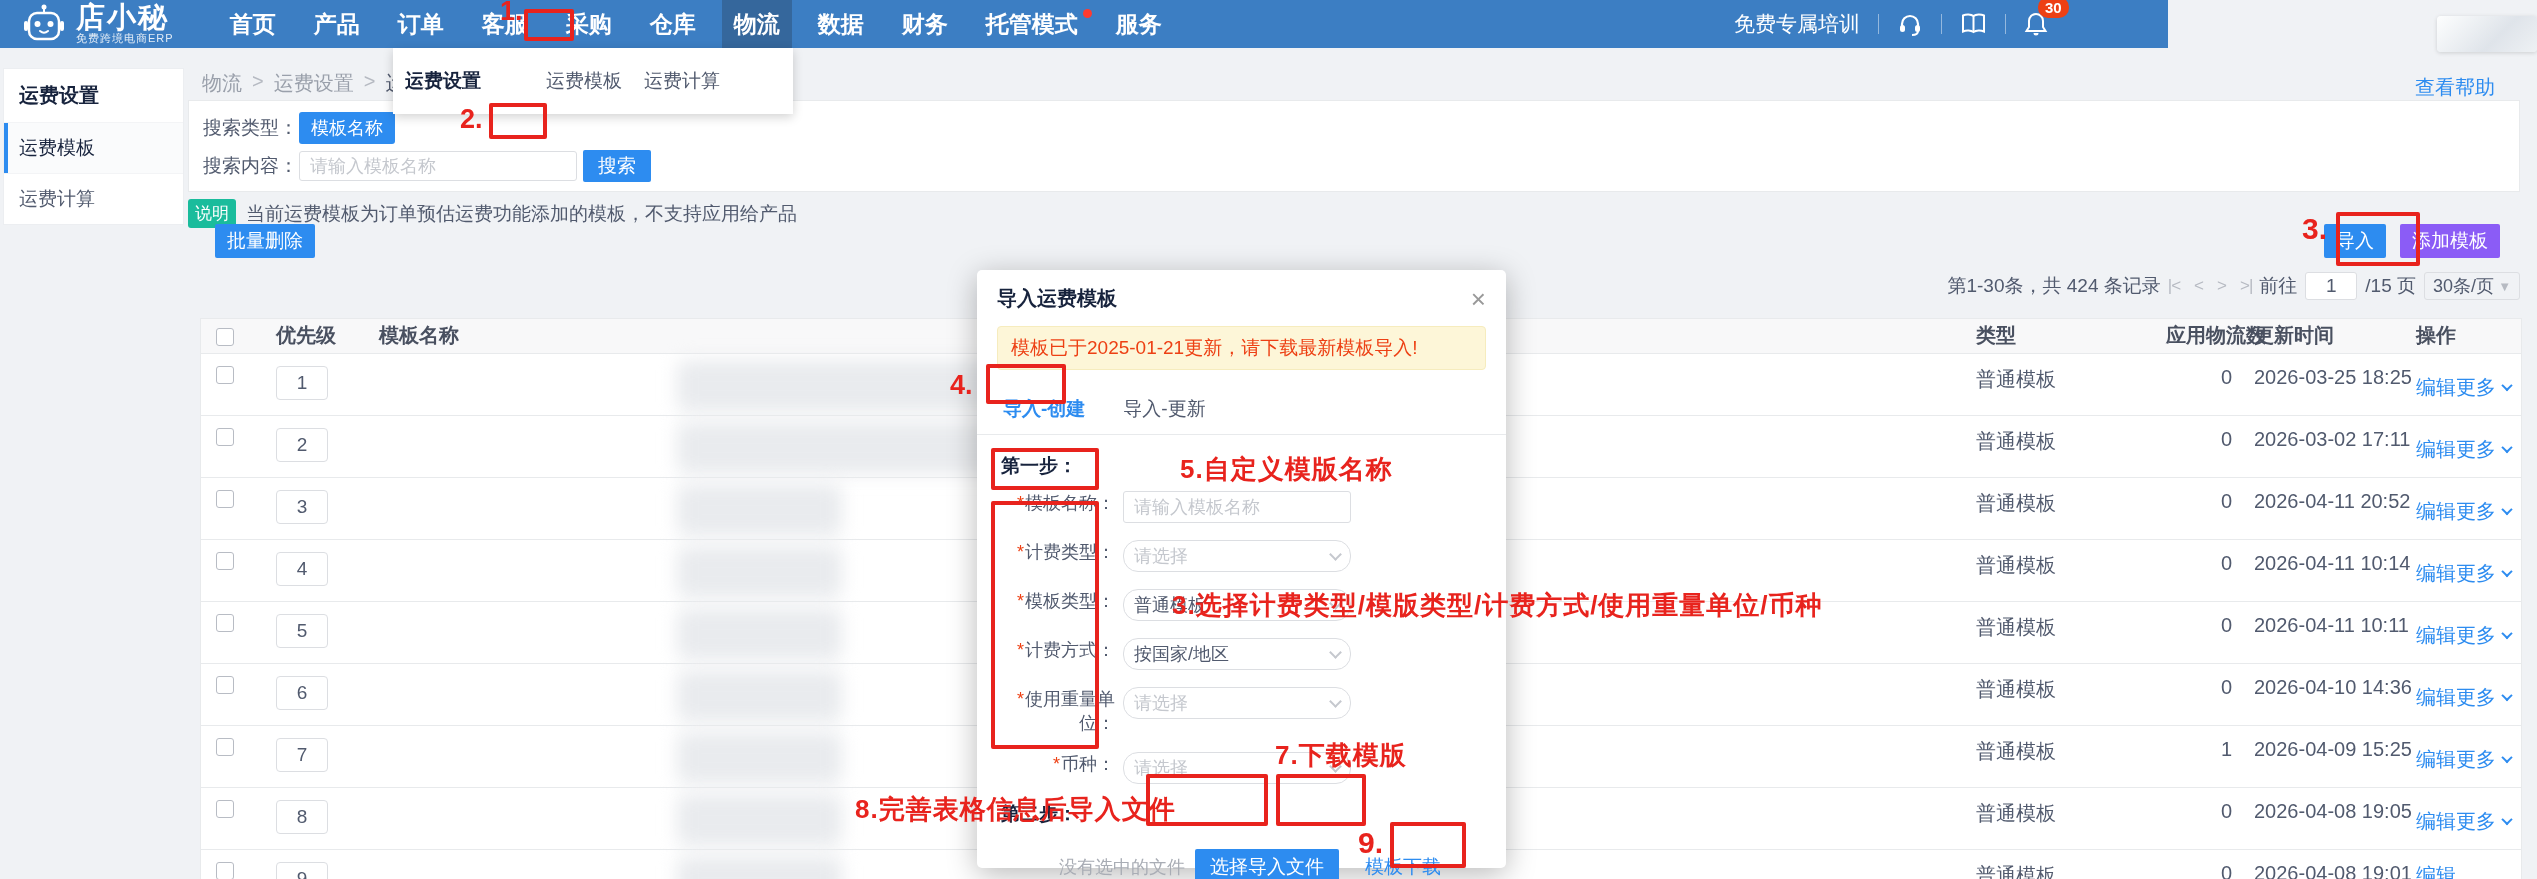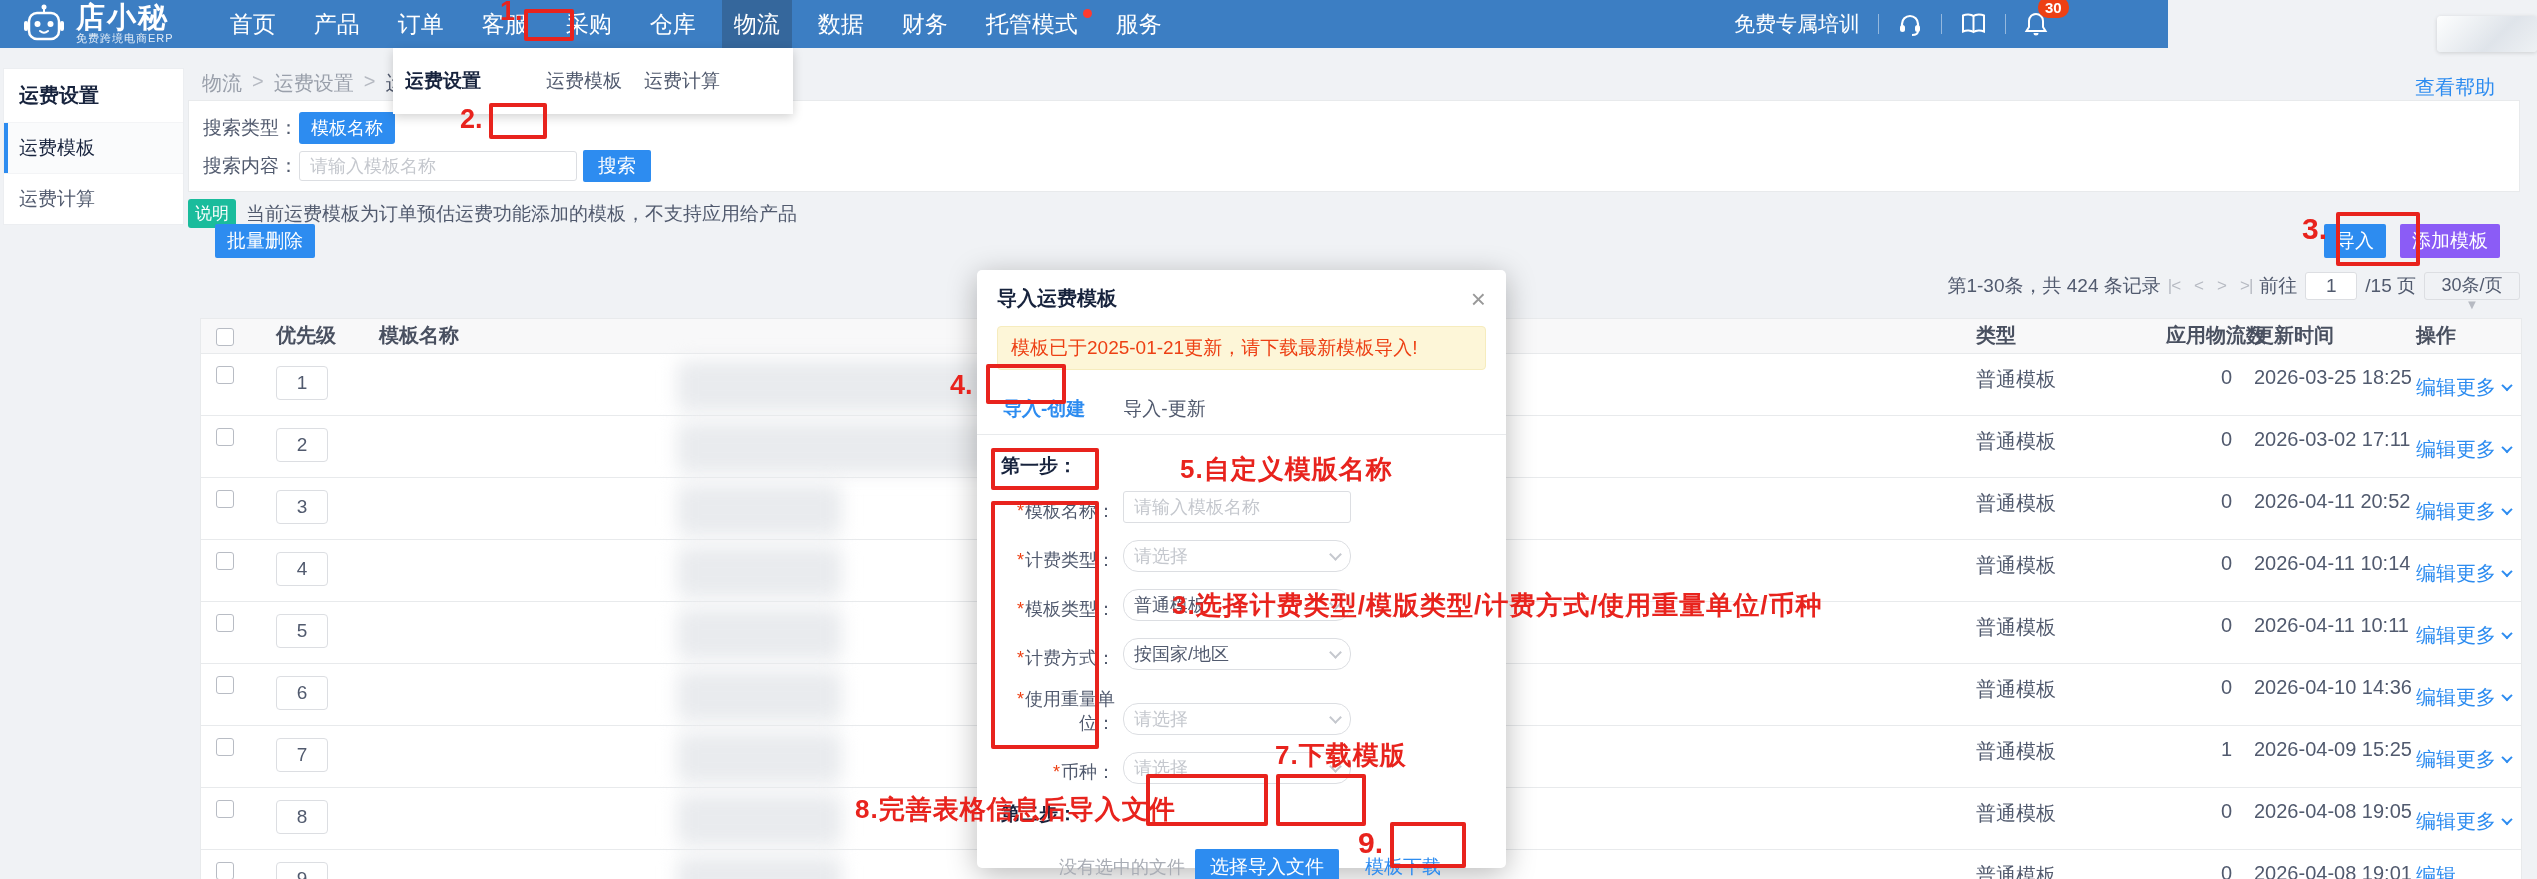--- a/index.html
+++ b/index.html
@@ -7,21 +7,21 @@
   body { font-family:"Liberation Sans","DejaVu Sans",sans-serif; background:#f0f2f5; color:#515a6e; position:relative; font-size:20px; }
 
   
   .topbar { position:absolute; left:0; top:0; width:2168px; height:48px; background:#3c7ec3; display:flex; align-items:center; z-index:40; }
   .logo { display:flex; align-items:center; margin-left:22px; }
   .logo svg { display:block; }
   .logo-txt { margin-left:10px; color:#fff; }
   .logo-title { font-size:29px; font-weight:bold; letter-spacing:2px; line-height:28px; }
   .logo-sub { font-size:11px; opacity:.85; letter-spacing:1px; }
   .nav { display:flex; align-items:center; margin-left:44px; height:48px; }
-  .nav-item { color:#fff; font-size:23px; font-weight:normal; padding:0 12px; margin-right:14px; height:48px; line-height:48px; position:relative; cursor:pointer; }
+  .nav-item { color:#fff; font-size:23px; font-weight:bold; padding:0 12px; margin-right:14px; height:48px; line-height:48px; position:relative; cursor:pointer; }
   .nav-item.active { background:#35679c; }
   .nav-dot { position:absolute; right:-2px; top:9px; width:9px; height:9px; border-radius:50%; background:#ff3b30; }
   .topbar-right { margin-left:auto; display:flex; align-items:center; color:#fff; margin-right:120px; }
   .tb-link { font-size:21px; color:#fff; }
   .tb-sep { width:1px; height:20px; background:rgba(255,255,255,.45); margin:0 18px; }
   .tb-ico { position:relative; display:flex; align-items:center; }
   .badge { position:absolute; top:-14px; left:14px; background:#ed4014; color:#fff; font-size:15px; line-height:15px; padding:3px 7px; border-radius:10px; font-weight:bold; }
   .avatar-blur { position:absolute; right:0; top:16px; width:100px; height:36px; border-radius:4px; background:linear-gradient(135deg,#fdfefe,#dfe4ea 60%,#eef1f4); box-shadow:0 1px 4px rgba(0,0,0,.15); z-index:45; }
 
   
@@ -61,21 +61,21 @@
   .note-row { position:absolute; left:188px; top:199px; display:flex; align-items:center; z-index:10; }
   .tag-note { background:#1abc9c; color:#fff; font-size:17px; padding:3px 7px; border-radius:3px; }
   .note-txt { font-size:19px; color:#515a6e; margin-left:10px; }
   .toolbar-left { position:absolute; left:215px; top:224px; z-index:10; }
   .toolbar-right { position:absolute; right:37px; top:224px; display:flex; z-index:10; }
   .tb-btn { height:34px; padding:0 11px; }
   .import-btn { margin-right:14px; }
   .pagination { position:absolute; right:17px; top:272px; display:flex; align-items:center; font-size:19px; color:#515a6e; z-index:10; }
   .pg-ico { color:#b6bac2; font-size:17px; margin:0 7px; letter-spacing:-1px; cursor:pointer; }
   .pg-input { width:52px; height:28px; border:1px solid #dcdee2; border-radius:3px; text-align:center; font-size:19px; color:#515a6e; margin:0 8px; font-family:inherit; }
-  .pg-size { width:96px; height:28px; border:1px solid #dcdee2; border-radius:3px; display:flex; align-items:center; justify-content:space-between; padding:0 8px; margin-left:8px; font-size:18px; cursor:pointer;flex-direction:column; }
+  .pg-size { width:96px; height:28px; border:1px solid #dcdee2; border-radius:3px; display:flex; align-items:center; justify-content:space-between; padding:0 8px; margin-left:8px; font-size:18px; cursor:pointer; }
   .pg-size .tri { font-size:13px; color:#b6bac2; }
 
   
   .table-wrap { position:absolute; left:200px; top:318px; width:2322px; height:561px; background:#fff; border:1px solid #e8eaec; border-bottom:none; z-index:10; overflow:hidden; }
   table { border-collapse:collapse; width:100%; table-layout:fixed; }
   th { background:#f8f8f9; font-size:20px; color:#495060; text-align:left; font-weight:bold; height:34px; padding:0 0 0 15px; white-space:nowrap; }
   td { border-top:1px solid #e8eaec; vertical-align:top; padding:12px 0 0 15px; font-size:20px; color:#515a6e; height:62px; white-space:nowrap; }
   tr.partial td { border-top:1px solid #e8eaec; }
   .cb { display:inline-block; width:18px; height:18px; border:1px solid #b8bcc4; border-radius:3px; background:#fff; cursor:pointer; }
   th .cb { margin-top:8px; }
@@ -90,21 +90,21 @@
   .modal { position:absolute; left:977px; top:270px; width:529px; height:598px; background:#fff; border-radius:5px; box-shadow:0 6px 30px rgba(0,0,0,.28); z-index:100; }
   .m-head { display:flex; align-items:center; padding:15px 20px 10px 20px; }
   .m-title { font-size:20px; font-weight:bold; color:#17233d; }
   .m-close { margin-left:auto; color:#999; font-size:26px; line-height:20px; cursor:pointer; }
   .m-alert { margin:4px 20px 12px 20px; background:#fdf6d8; border:1px solid #f6ecbe; border-radius:4px; color:#ed4014; font-size:19px; padding:8px 13px; }
   .m-tabs { display:flex; padding:6px 24px 0 24px; border-bottom:1px solid #e8eaec; }
   .m-tab { font-size:19px; color:#515a6e; padding:8px 2px 12px 2px; margin-right:34px; cursor:pointer; }
   .m-tab.active { color:#2d8cf0; font-weight:bold; }
   .m-body { padding:14px 24px 0 24px; }
   .m-step { font-size:19px; font-weight:bold; color:#17233d; margin:4px 0 12px 0; }
-  .f-row { display:flex; align-items:flex-end; margin-bottom:17px; }
+  .f-row { display:flex; align-items:flex-start; margin-bottom:17px; }
   .f-label { width:122px; text-align:right; font-size:18px; color:#515a6e; padding-right:8px; flex:none; }
   .star { color:#ed4014; margin-right:1px; }
   .f-input, .f-select { width:228px; height:32px; border:1px solid #dcdee2; border-radius:3px; font-size:18px; padding:0 10px; color:#515a6e; font-family:inherit; }
   .f-input::placeholder { color:#c5c8ce; }
   .f-select { display:flex; align-items:center; justify-content:space-between; cursor:pointer;border-radius:15px; }
   .f-select .chev { width:9px; height:9px; border-right:2px solid #c5c8ce; border-bottom:2px solid #c5c8ce; transform:rotate(45deg); margin-top:-4px; }
   .f-select.placeholder span:first-child { color:#c5c8ce; }
   .step2-row { display:flex; align-items:center; margin:16px 0 4px 0; height:48px; }
   .file-hint { color:#a9adb5; font-size:18px; margin-left:58px; }
   .choose-btn { height:36px; padding:0 14px; margin-left:10px; font-size:19px; }

